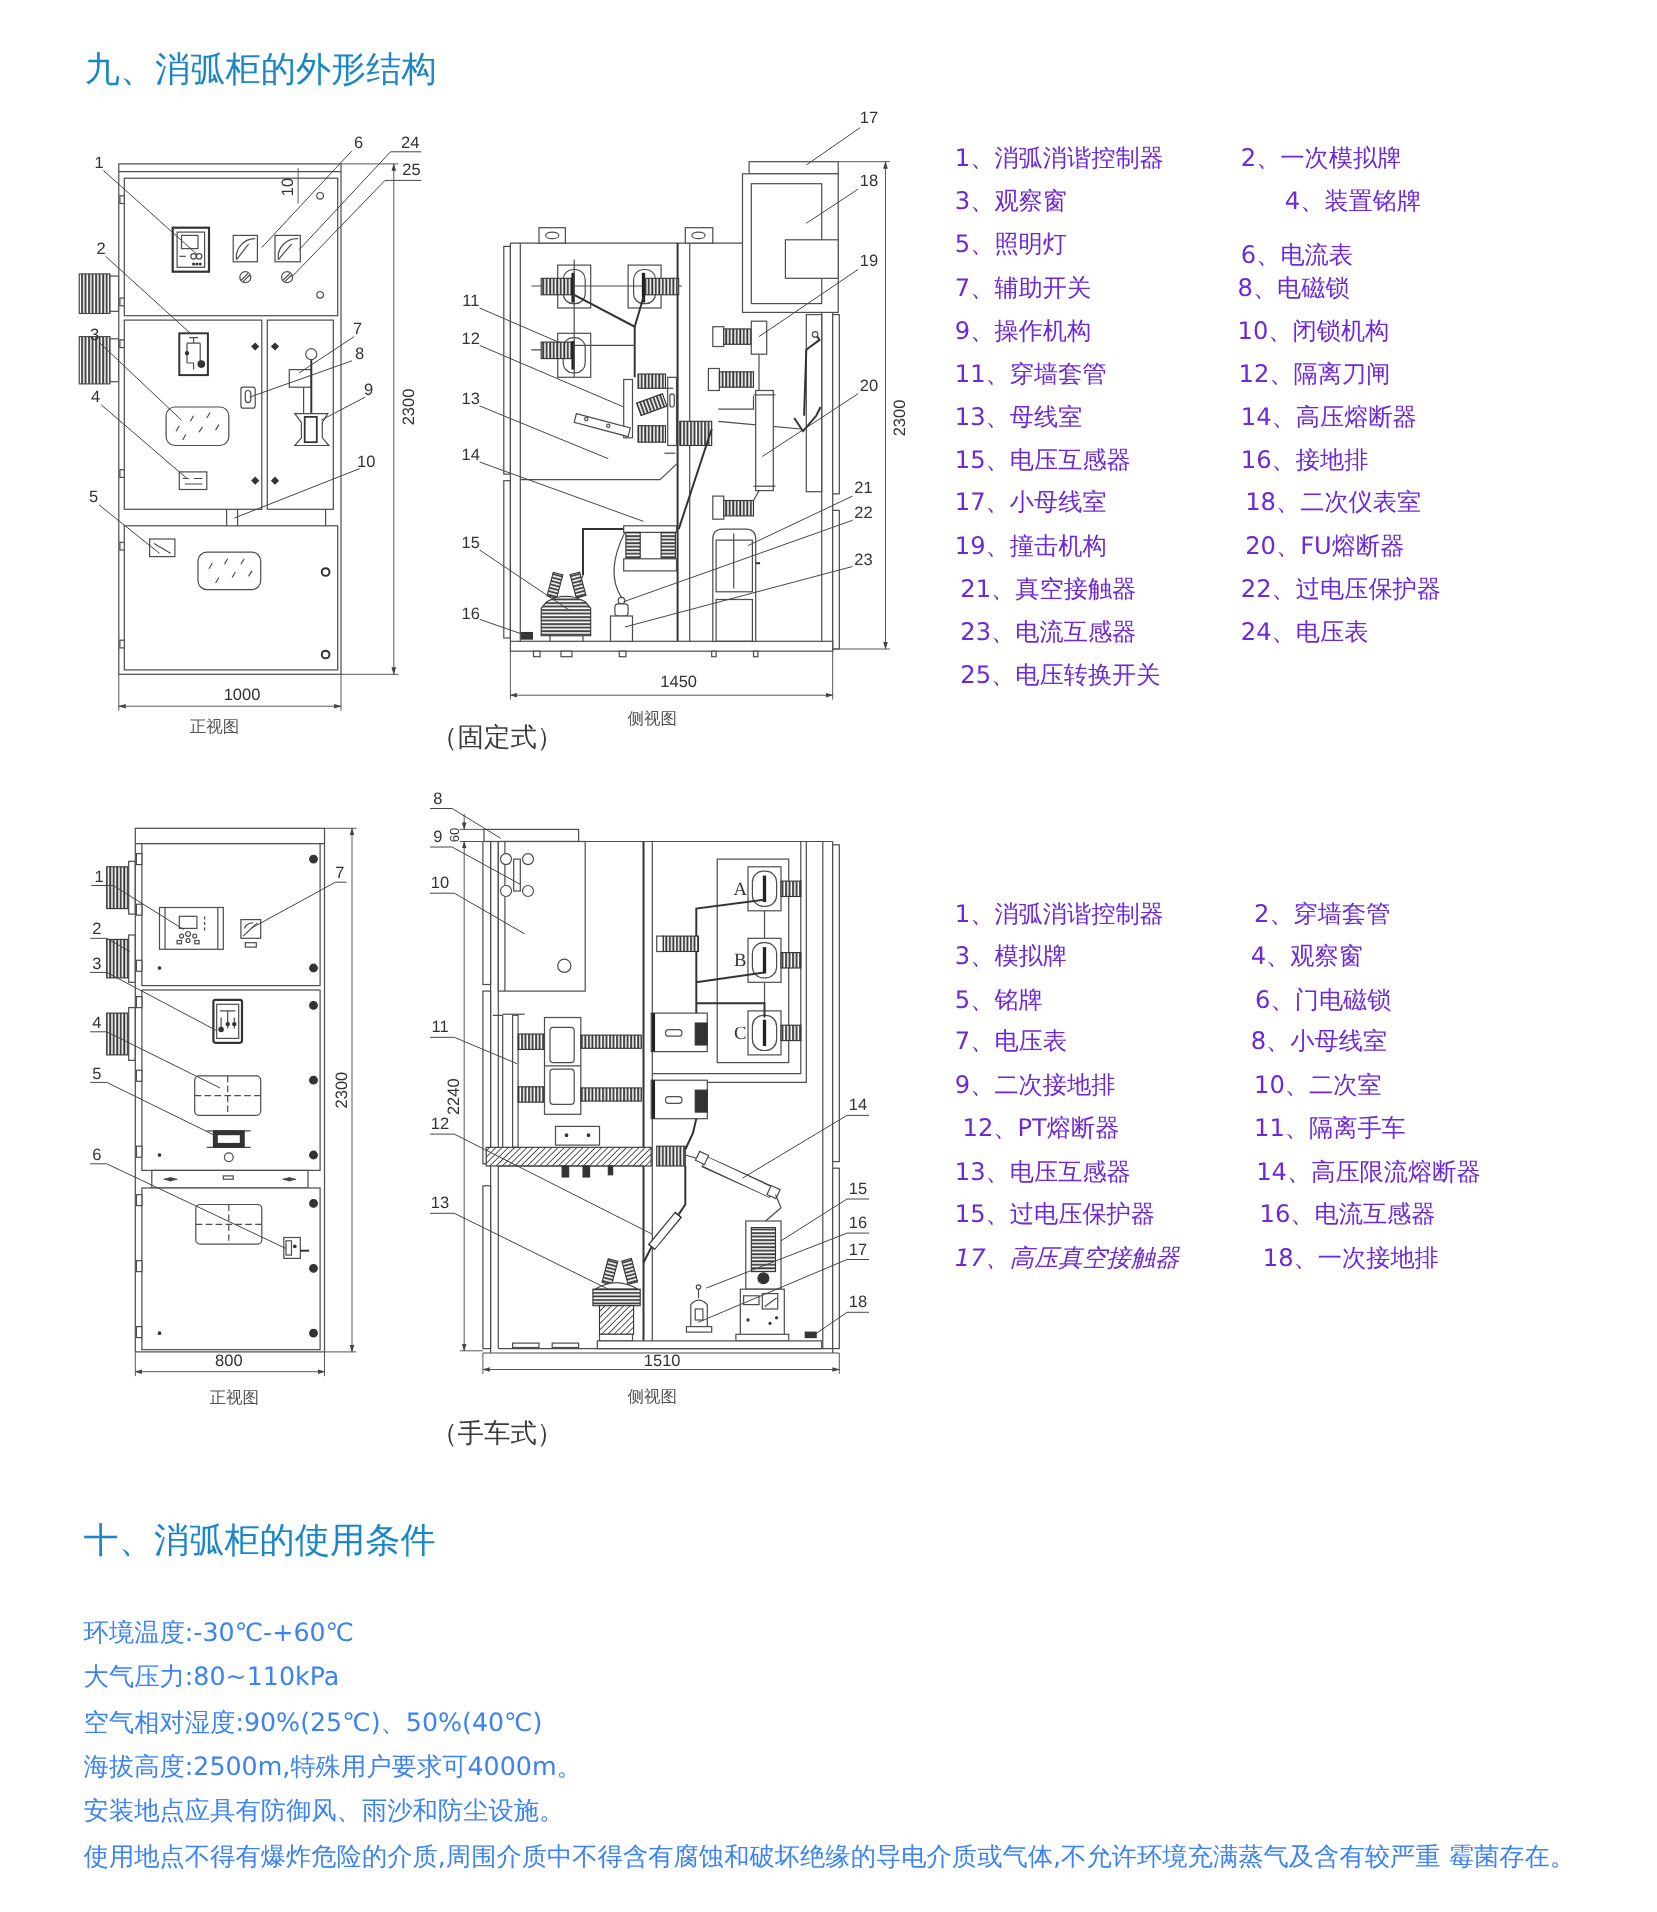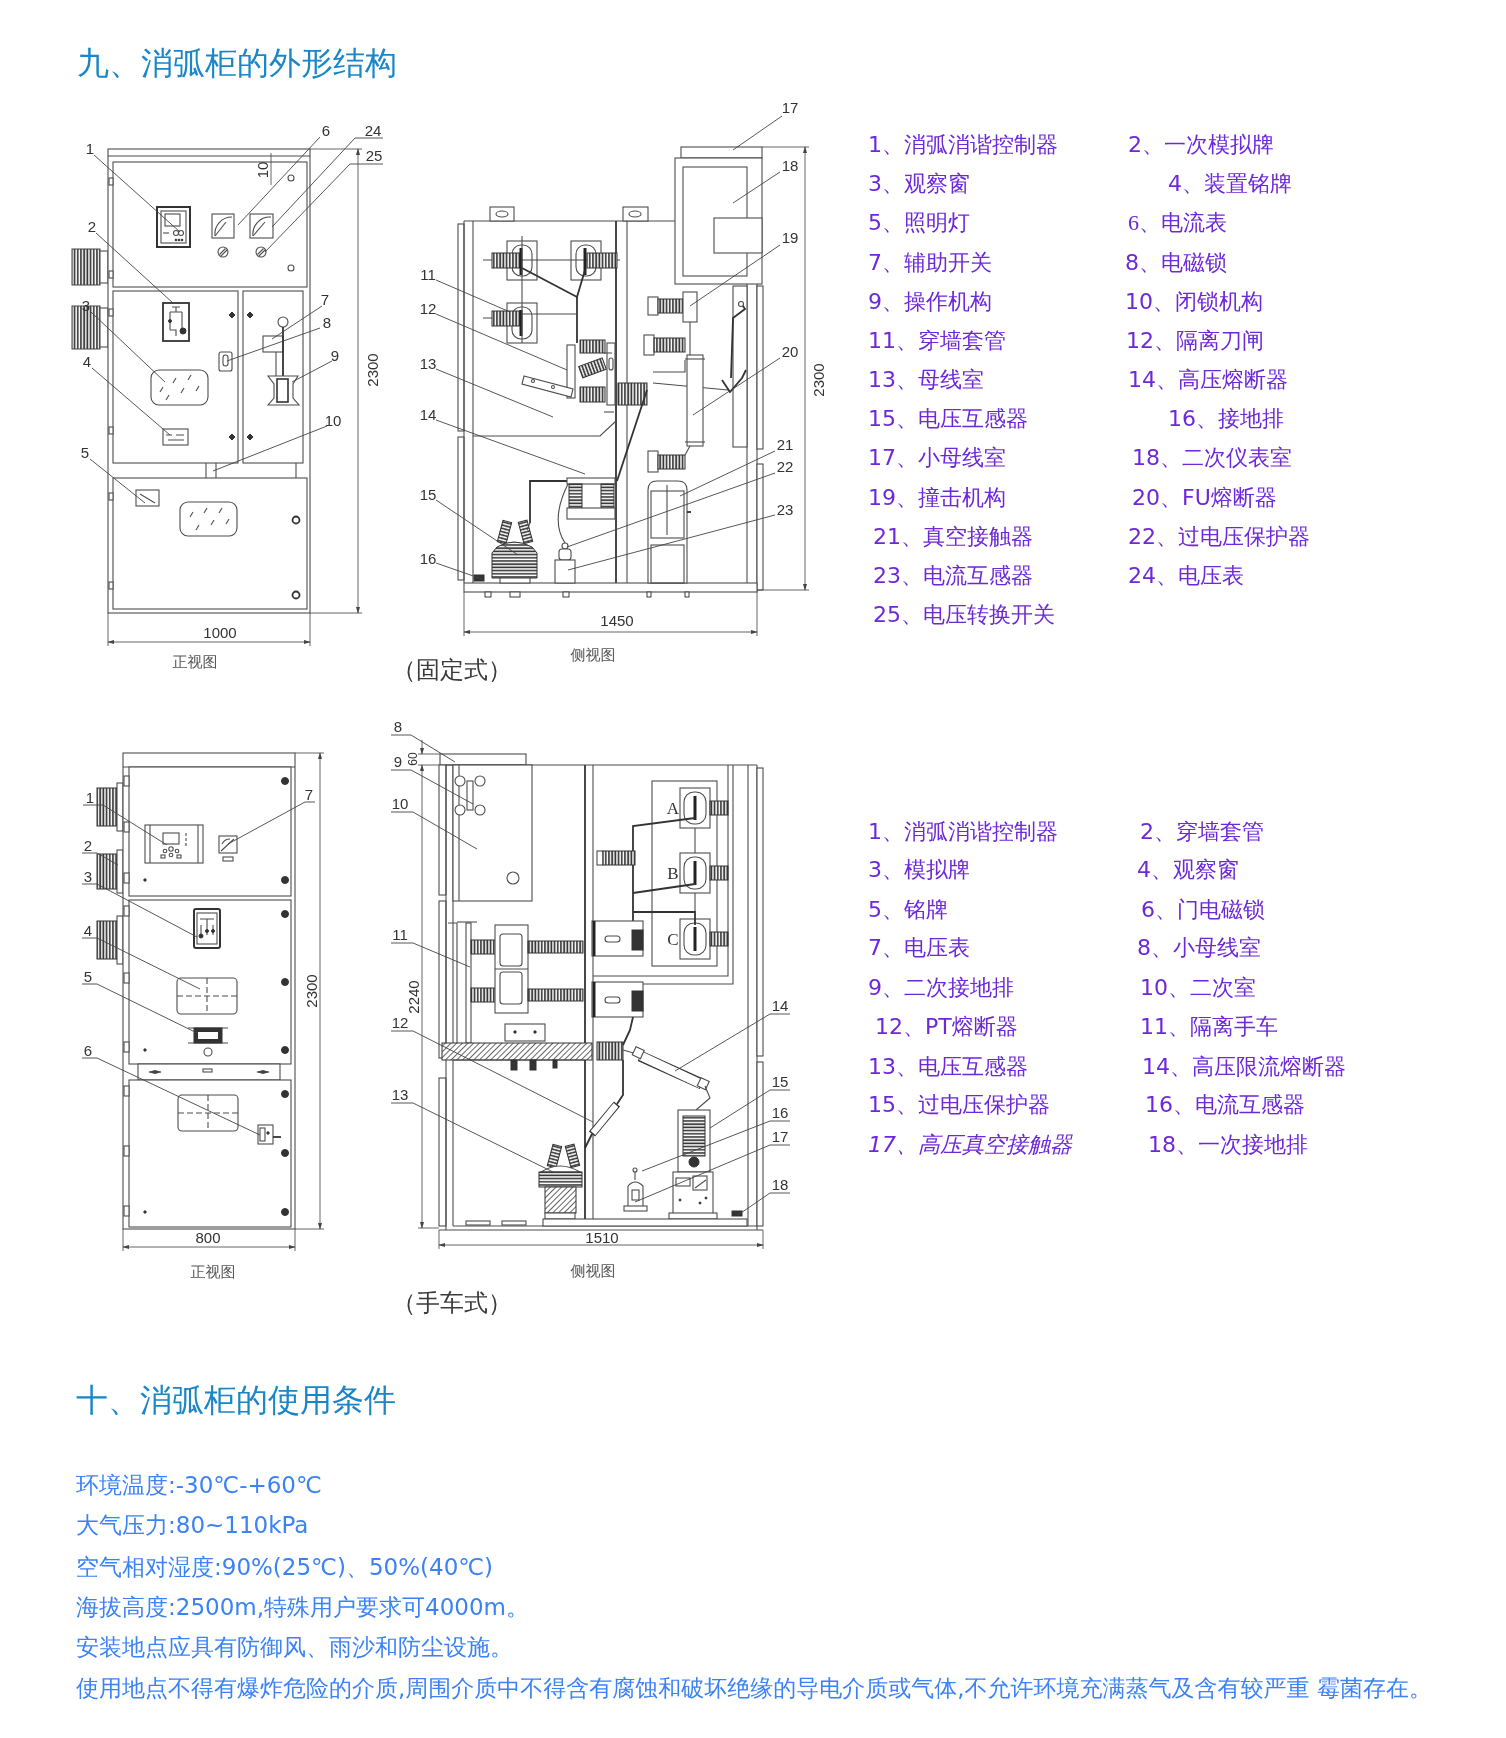--- a/index.html
+++ b/index.html
@@ -661,31 +661,31 @@
 
   <div class="variant-caption" style="left:392px;top:657px;">（固定式）</div>
   <div class="variant-caption" style="left:392px;top:1290px;">（手车式）</div>
 
   <div>
     <div class="legend-item" style="left:868px;top:133px;">1、消弧消谐控制器</div>
     <div class="legend-item" style="left:1128px;top:133px;">2、一次模拟牌</div>
     <div class="legend-item" style="left:868px;top:172px;">3、观察窗</div>
     <div class="legend-item" style="left:1128px;top:172px;margin-left:40px;">4、装置铭牌</div>
     <div class="legend-item" style="left:868px;top:211px;">5、照明灯</div>
-    <div class="legend-item" style="left:1128px;top:211px;font-family:Liberation Serif, serif;">6、电流表</div>
+    <div class="legend-item" style="left:1128px;top:221px;">6、电流表</div>
     <div class="legend-item" style="left:868px;top:251px;">7、辅助开关</div>
     <div class="legend-item" style="left:1125px;top:251px;">8、电磁锁</div>
     <div class="legend-item" style="left:868px;top:290px;">9、操作机构</div>
     <div class="legend-item" style="left:1125px;top:290px;">10、闭锁机构</div>
     <div class="legend-item" style="left:868px;top:329px;">11、穿墙套管</div>
     <div class="legend-item" style="left:1126px;top:329px;">12、隔离刀闸</div>
     <div class="legend-item" style="left:868px;top:368px;">13、母线室</div>
     <div class="legend-item" style="left:1128px;top:368px;">14、高压熔断器</div>
     <div class="legend-item" style="left:868px;top:407px;">15、电压互感器</div>
-    <div class="legend-item" style="left:1128px;top:407px;margin-left:40px;">16、接地排</div>
+    <div class="legend-item" style="left:1128px;top:407px;">16、接地排</div>
     <div class="legend-item" style="left:868px;top:446px;">17、小母线室</div>
     <div class="legend-item" style="left:1132px;top:446px;">18、二次仪表室</div>
     <div class="legend-item" style="left:868px;top:486px;">19、撞击机构</div>
     <div class="legend-item" style="left:1132px;top:486px;">20、FU熔断器</div>
     <div class="legend-item" style="left:873px;top:525px;">21、真空接触器</div>
     <div class="legend-item" style="left:1128px;top:525px;">22、过电压保护器</div>
     <div class="legend-item" style="left:873px;top:564px;">23、电流互感器</div>
     <div class="legend-item" style="left:1128px;top:564px;">24、电压表</div>
     <div class="legend-item" style="left:873px;top:603px;">25、电压转换开关</div>
   </div>

